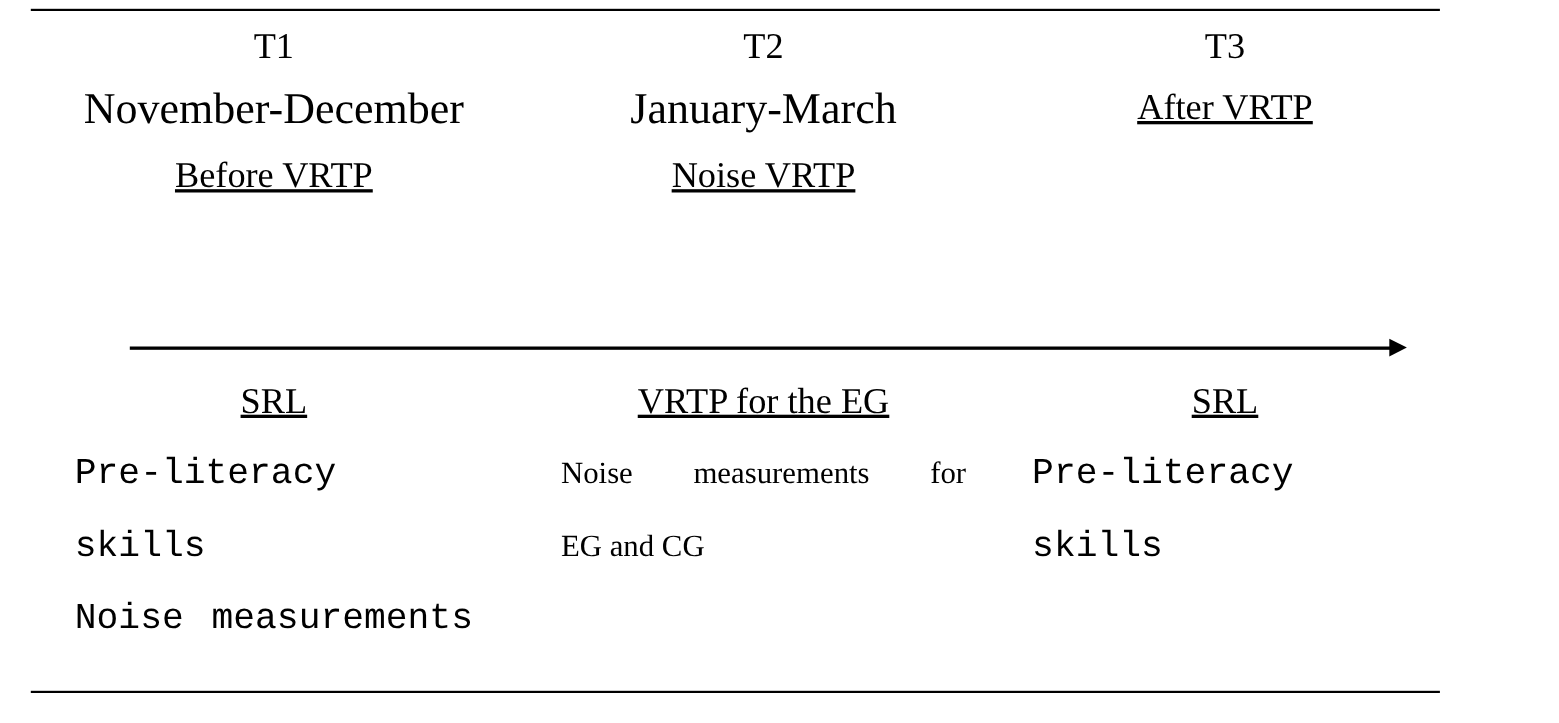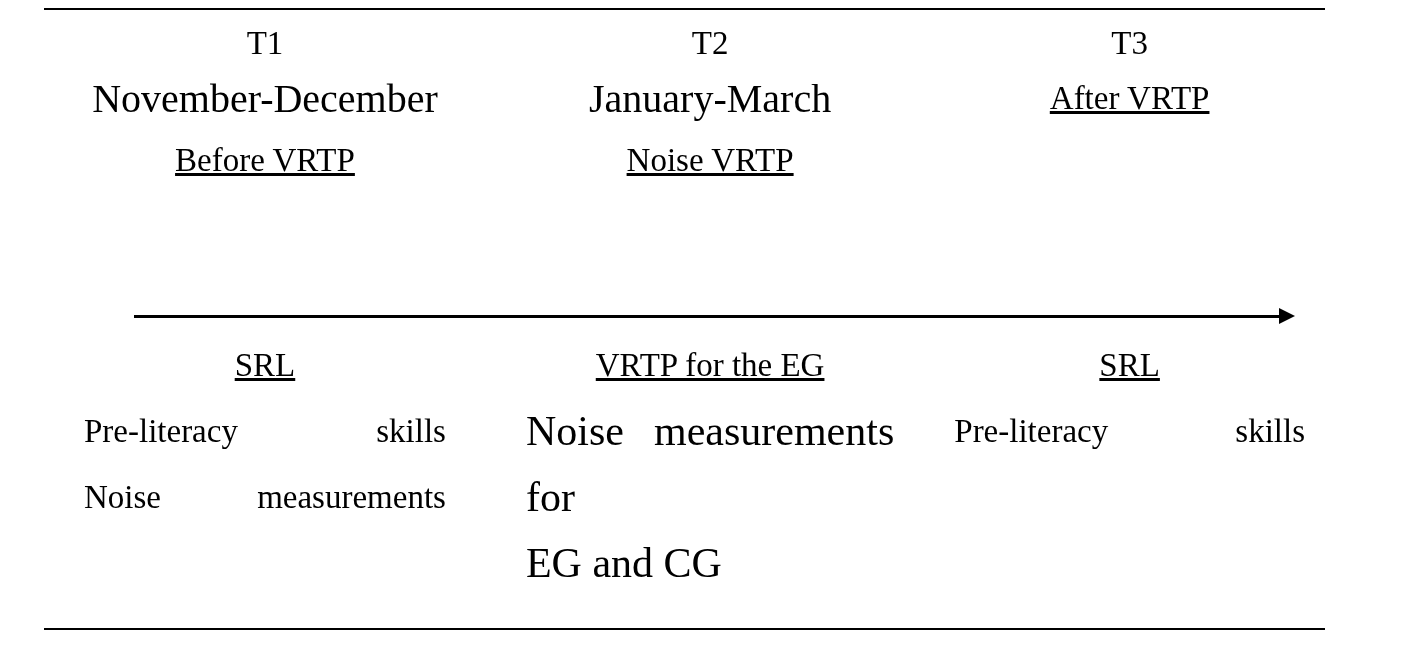--- a/index.html
+++ b/index.html
@@ -13,21 +13,20 @@
     font-family: "Liberation Serif", serif;
     color: #000000;
     overflow: hidden;
   }
 
   .figure {
     position: relative;
     width: 1337px;
     height: 657px;
     box-sizing: border-box;
-    margin-left: 16px;
   }
 
   .rule {
     position: absolute;
     left: 28px;
     right: 28px;
     height: 0;
     border-top: 2px solid #000000;
   }
   .rule-top { top: 8px; }
@@ -113,27 +112,28 @@
   .c-col-2 { width: 35%; padding: 0 40px; }
   .c-col-3 { width: 30.5%; padding: 0 20px; }
 
   .c-line {
     font-size: 33px;
     line-height: 66px;
   }
   .c-line.justified {
     text-align: justify;
     text-align-last: justify;
+    font-family: Liberation Mono, monospace;
   }
   .c-line.center-last {
     text-align: center;
     text-decoration: underline;
   }
   .c-block {
-    font-size: 42px;
+    font-size: 28px;
     line-height: 66px;
   }
   .c-block .jl {
     text-align: justify;
     text-align-last: justify;
     display: block;
   }
   .c-block .cl {
     text-align: left;
     display: block;

